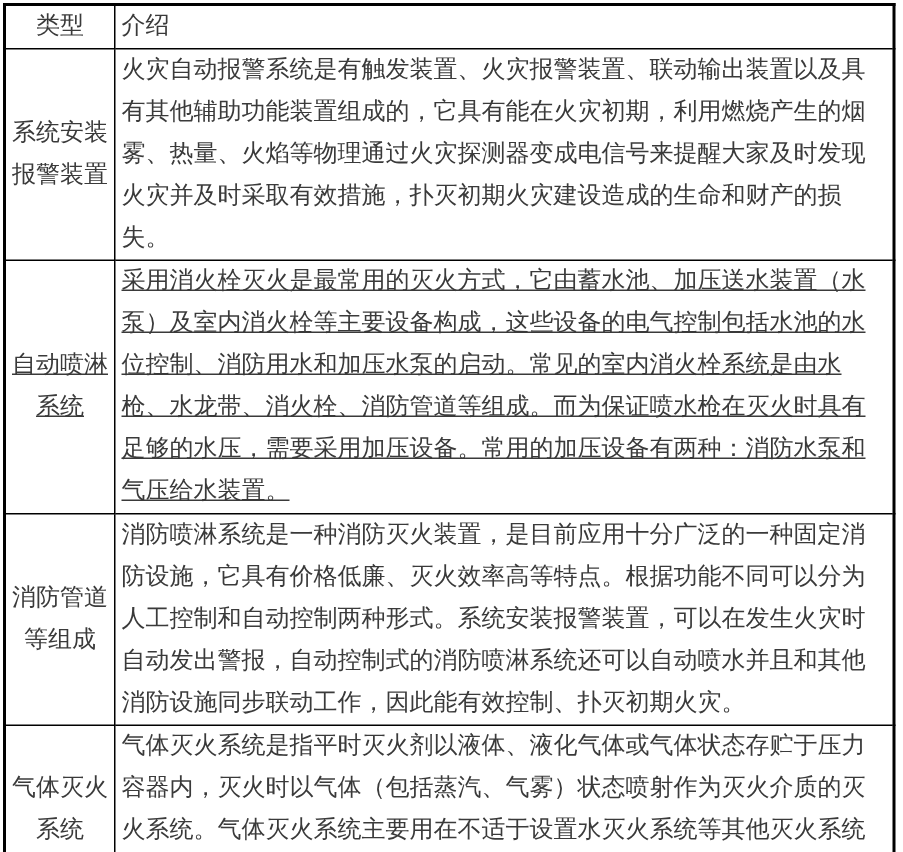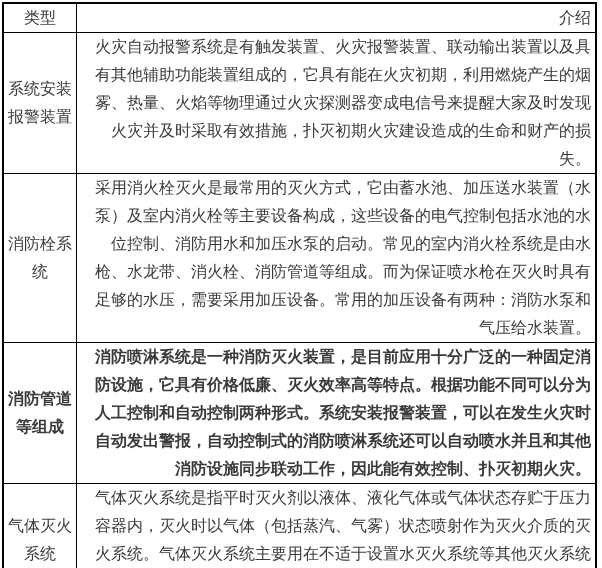--- a/index.html
+++ b/index.html
@@ -29,46 +29,46 @@
     vertical-align: middle;
     overflow: hidden;
     margin-top: 30px;
   }
   th.col-type, td.cell-type {
     width: 68px;
     text-align: center;
     padding: 0 2px;
   }
   th.col-intro, td.cell-intro {
-    text-align: right;
+    text-align: left;
     padding: 0 4px;
   }
   tr.header-row th { height: 28px; }
   tr.row-1 td { height: 112px; }
-  tr.row-2 td { height: 168px; }
-  tr.row-3 td { height: 140px; font-weight: bold; }
+  tr.row-2 td { height: 168px; text-decoration: underline; }
+  tr.row-3 td { height: 140px; }
   tr.row-4 td { height: 112px; }
 </style>
 </head>
 <body>
 
 <table class="doc-table">
   <thead>
     <tr class="header-row">
       <th class="col-type">类型</th>
       <th class="col-intro">介绍</th>
     </tr>
   </thead>
   <tbody>
     <tr class="row-1">
       <td class="cell-type">系统安装报警装置</td>
       <td class="cell-intro">火灾自动报警系统是有触发装置、火灾报警装置、联动输出装置以及具有其他辅助功能装置组成的，它具有能在火灾初期，利用燃烧产生的烟雾、热量、火焰等物理通过火灾探测器变成电信号来提醒大家及时发现火灾并及时采取有效措施，扑灭初期火灾建设造成的生命和财产的损失。</td>
     </tr>
     <tr class="row-2">
-      <td class="cell-type">消防栓系统</td>
+      <td class="cell-type">自动喷淋系统</td>
       <td class="cell-intro">采用消火栓灭火是最常用的灭火方式，它由蓄水池、加压送水装置（水泵）及室内消火栓等主要设备构成，这些设备的电气控制包括水池的水位控制、消防用水和加压水泵的启动。常见的室内消火栓系统是由水枪、水龙带、消火栓、消防管道等组成。而为保证喷水枪在灭火时具有足够的水压，需要采用加压设备。常用的加压设备有两种：消防水泵和气压给水装置。</td>
     </tr>
     <tr class="row-3">
       <td class="cell-type">消防管道等组成</td>
       <td class="cell-intro">消防喷淋系统是一种消防灭火装置，是目前应用十分广泛的一种固定消防设施，它具有价格低廉、灭火效率高等特点。根据功能不同可以分为人工控制和自动控制两种形式。系统安装报警装置，可以在发生火灾时自动发出警报，自动控制式的消防喷淋系统还可以自动喷水并且和其他消防设施同步联动工作，因此能有效控制、扑灭初期火灾。</td>
     </tr>
     <tr class="row-4">
       <td class="cell-type">气体灭火系统</td>
       <td class="cell-intro">气体灭火系统是指平时灭火剂以液体、液化气体或气体状态存贮于压力容器内，灭火时以气体（包括蒸汽、气雾）状态喷射作为灭火介质的灭火系统。气体灭火系统主要用在不适于设置水灭火系统等其他灭火系统的环境中。</td>
     </tr>

